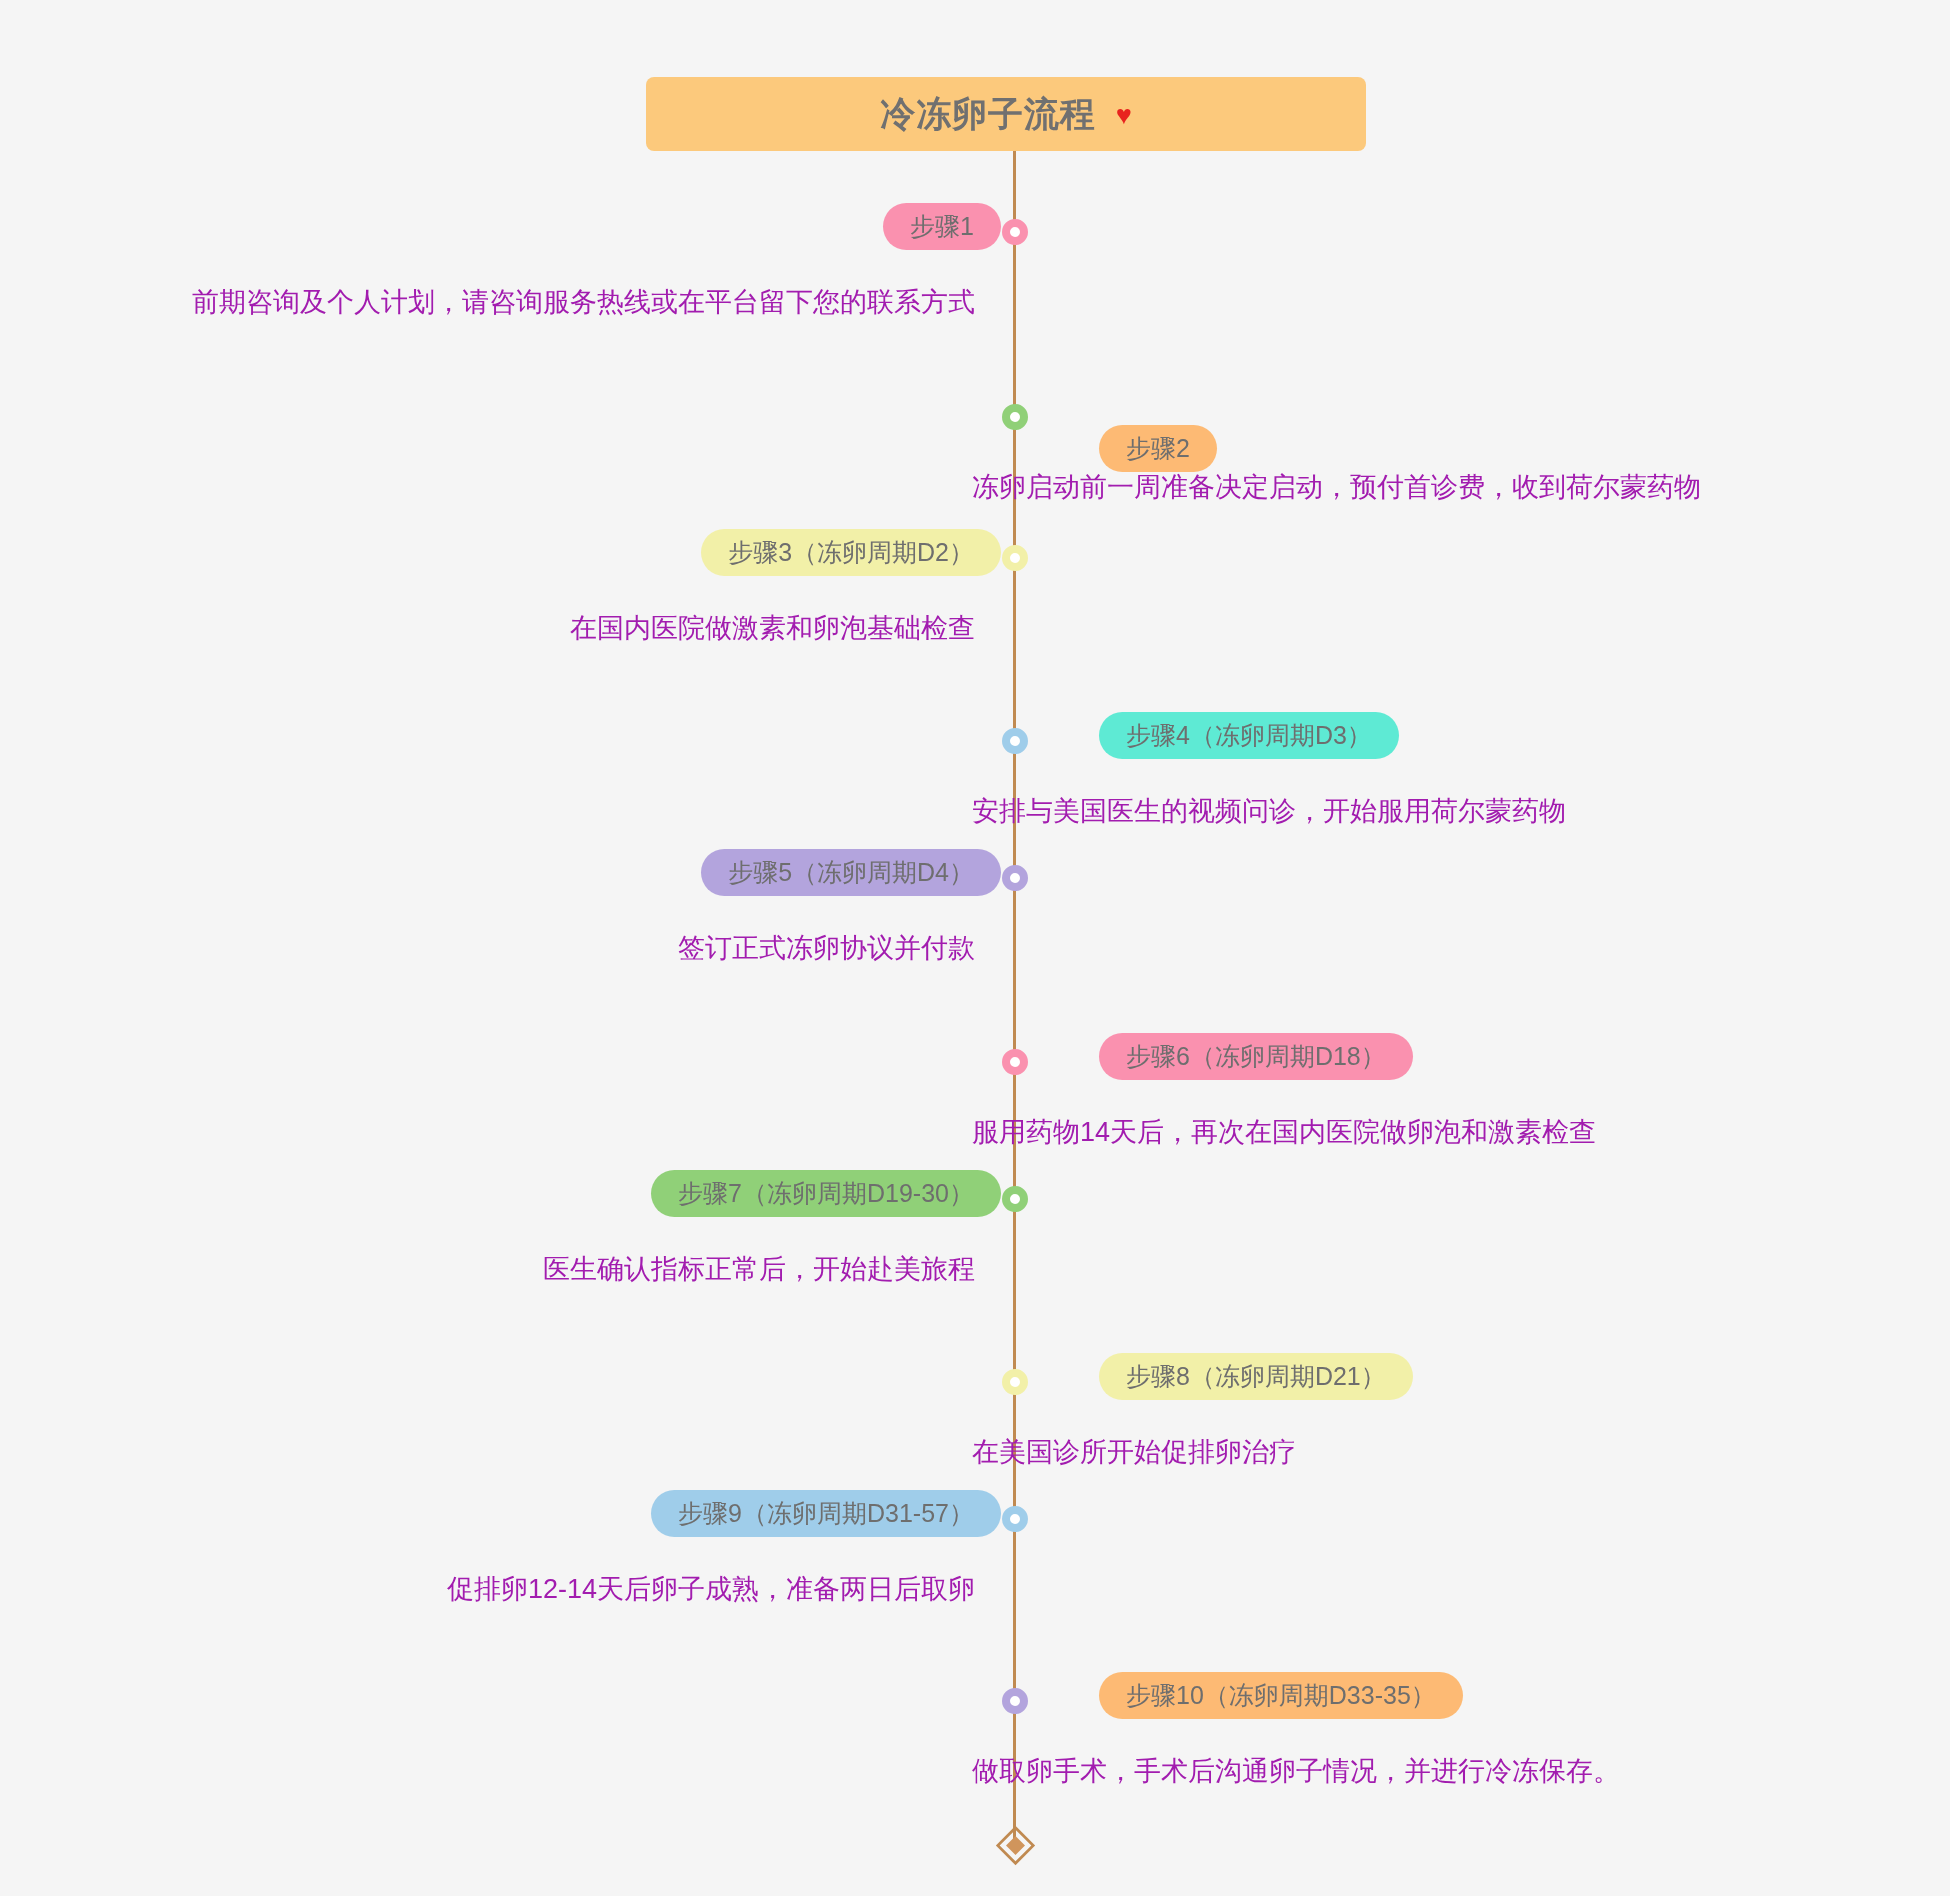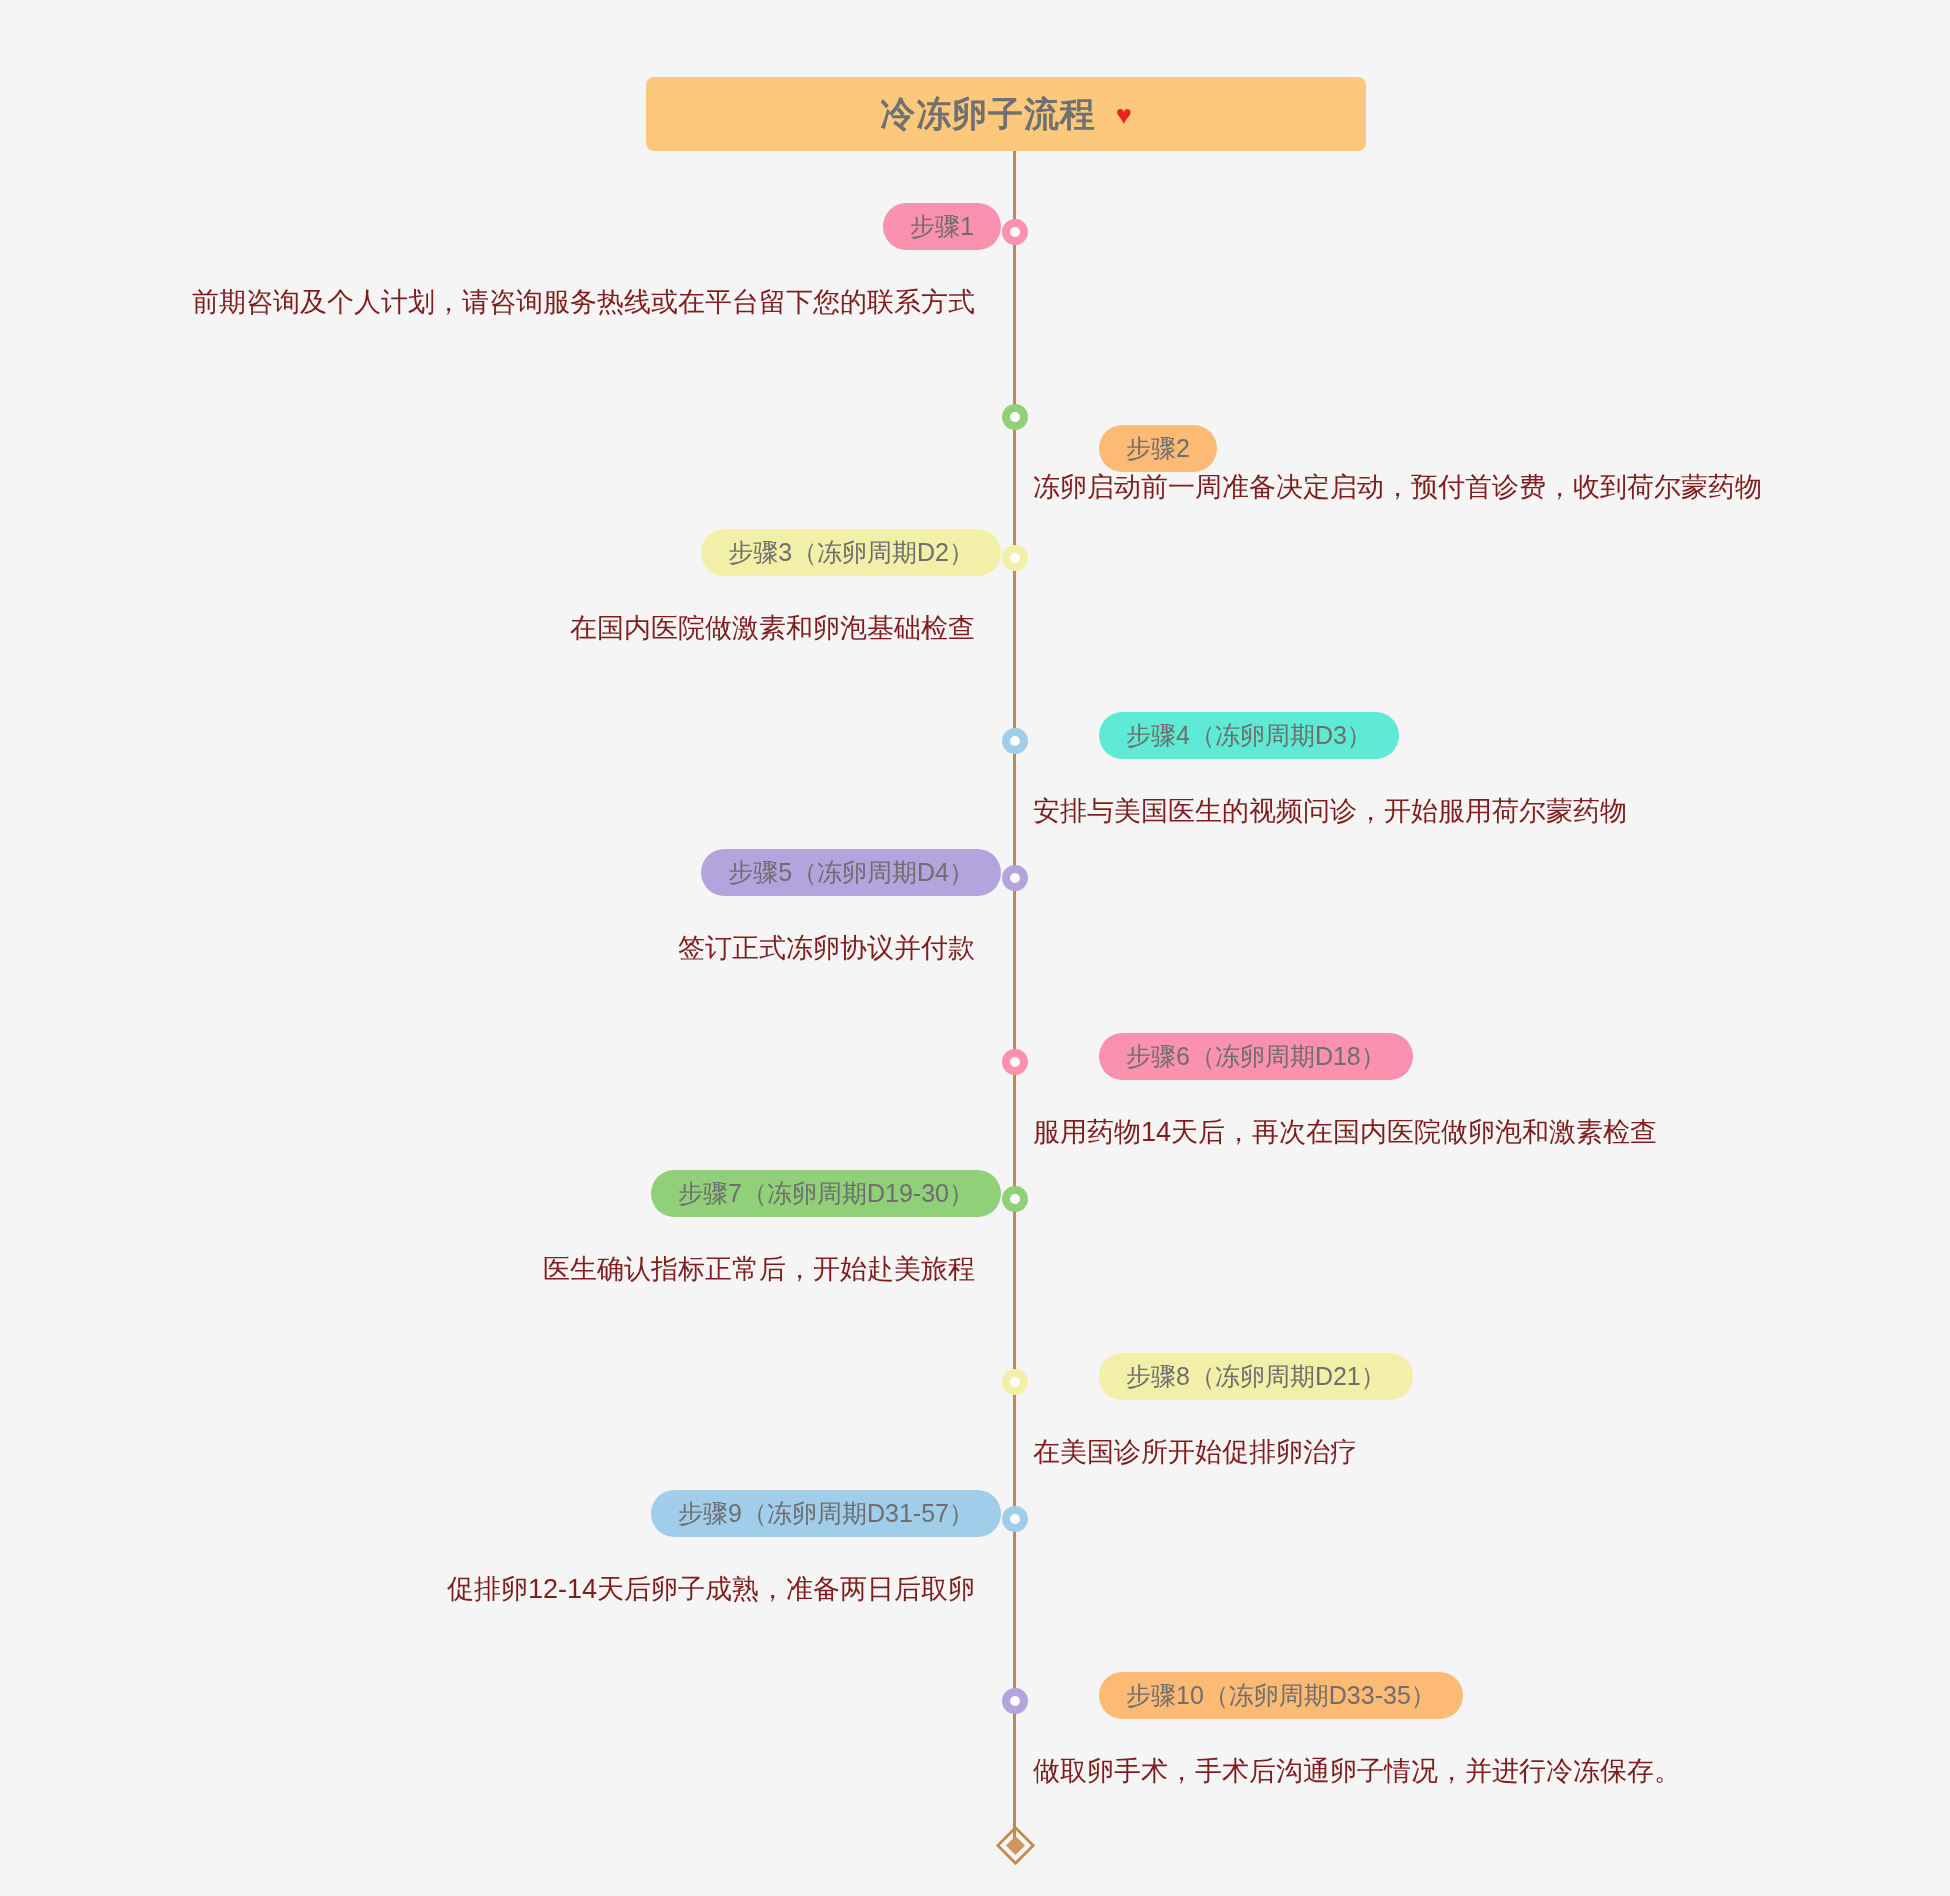--- a/index.html
+++ b/index.html
@@ -90,26 +90,26 @@
     justify-content: center;
     padding: 12px 27px;
     box-sizing: border-box;
     font-size: 25px;
     color: #6e6e6e;
     white-space: nowrap;
   }
   .step-desc {
     position: absolute;
     font-size: 27px;
-    color: #7f1d1d;
+    color: #a21caf;
     white-space: nowrap;
   }
   
   .side-right .step-badge { left: 1099px; }
-  .side-right .step-desc  { left: 1033px; }
+  .side-right .step-desc  { left: 972px; }
   
   .side-left .step-badge { right: 949px; }
   .side-left .step-desc  { right: 975px; }
 </style>
 </head>
 <body>
 
 <div id="title-banner">
   <span id="title-text">冷冻卵子流程</span>
   <span id="title-heart">♥</span>

